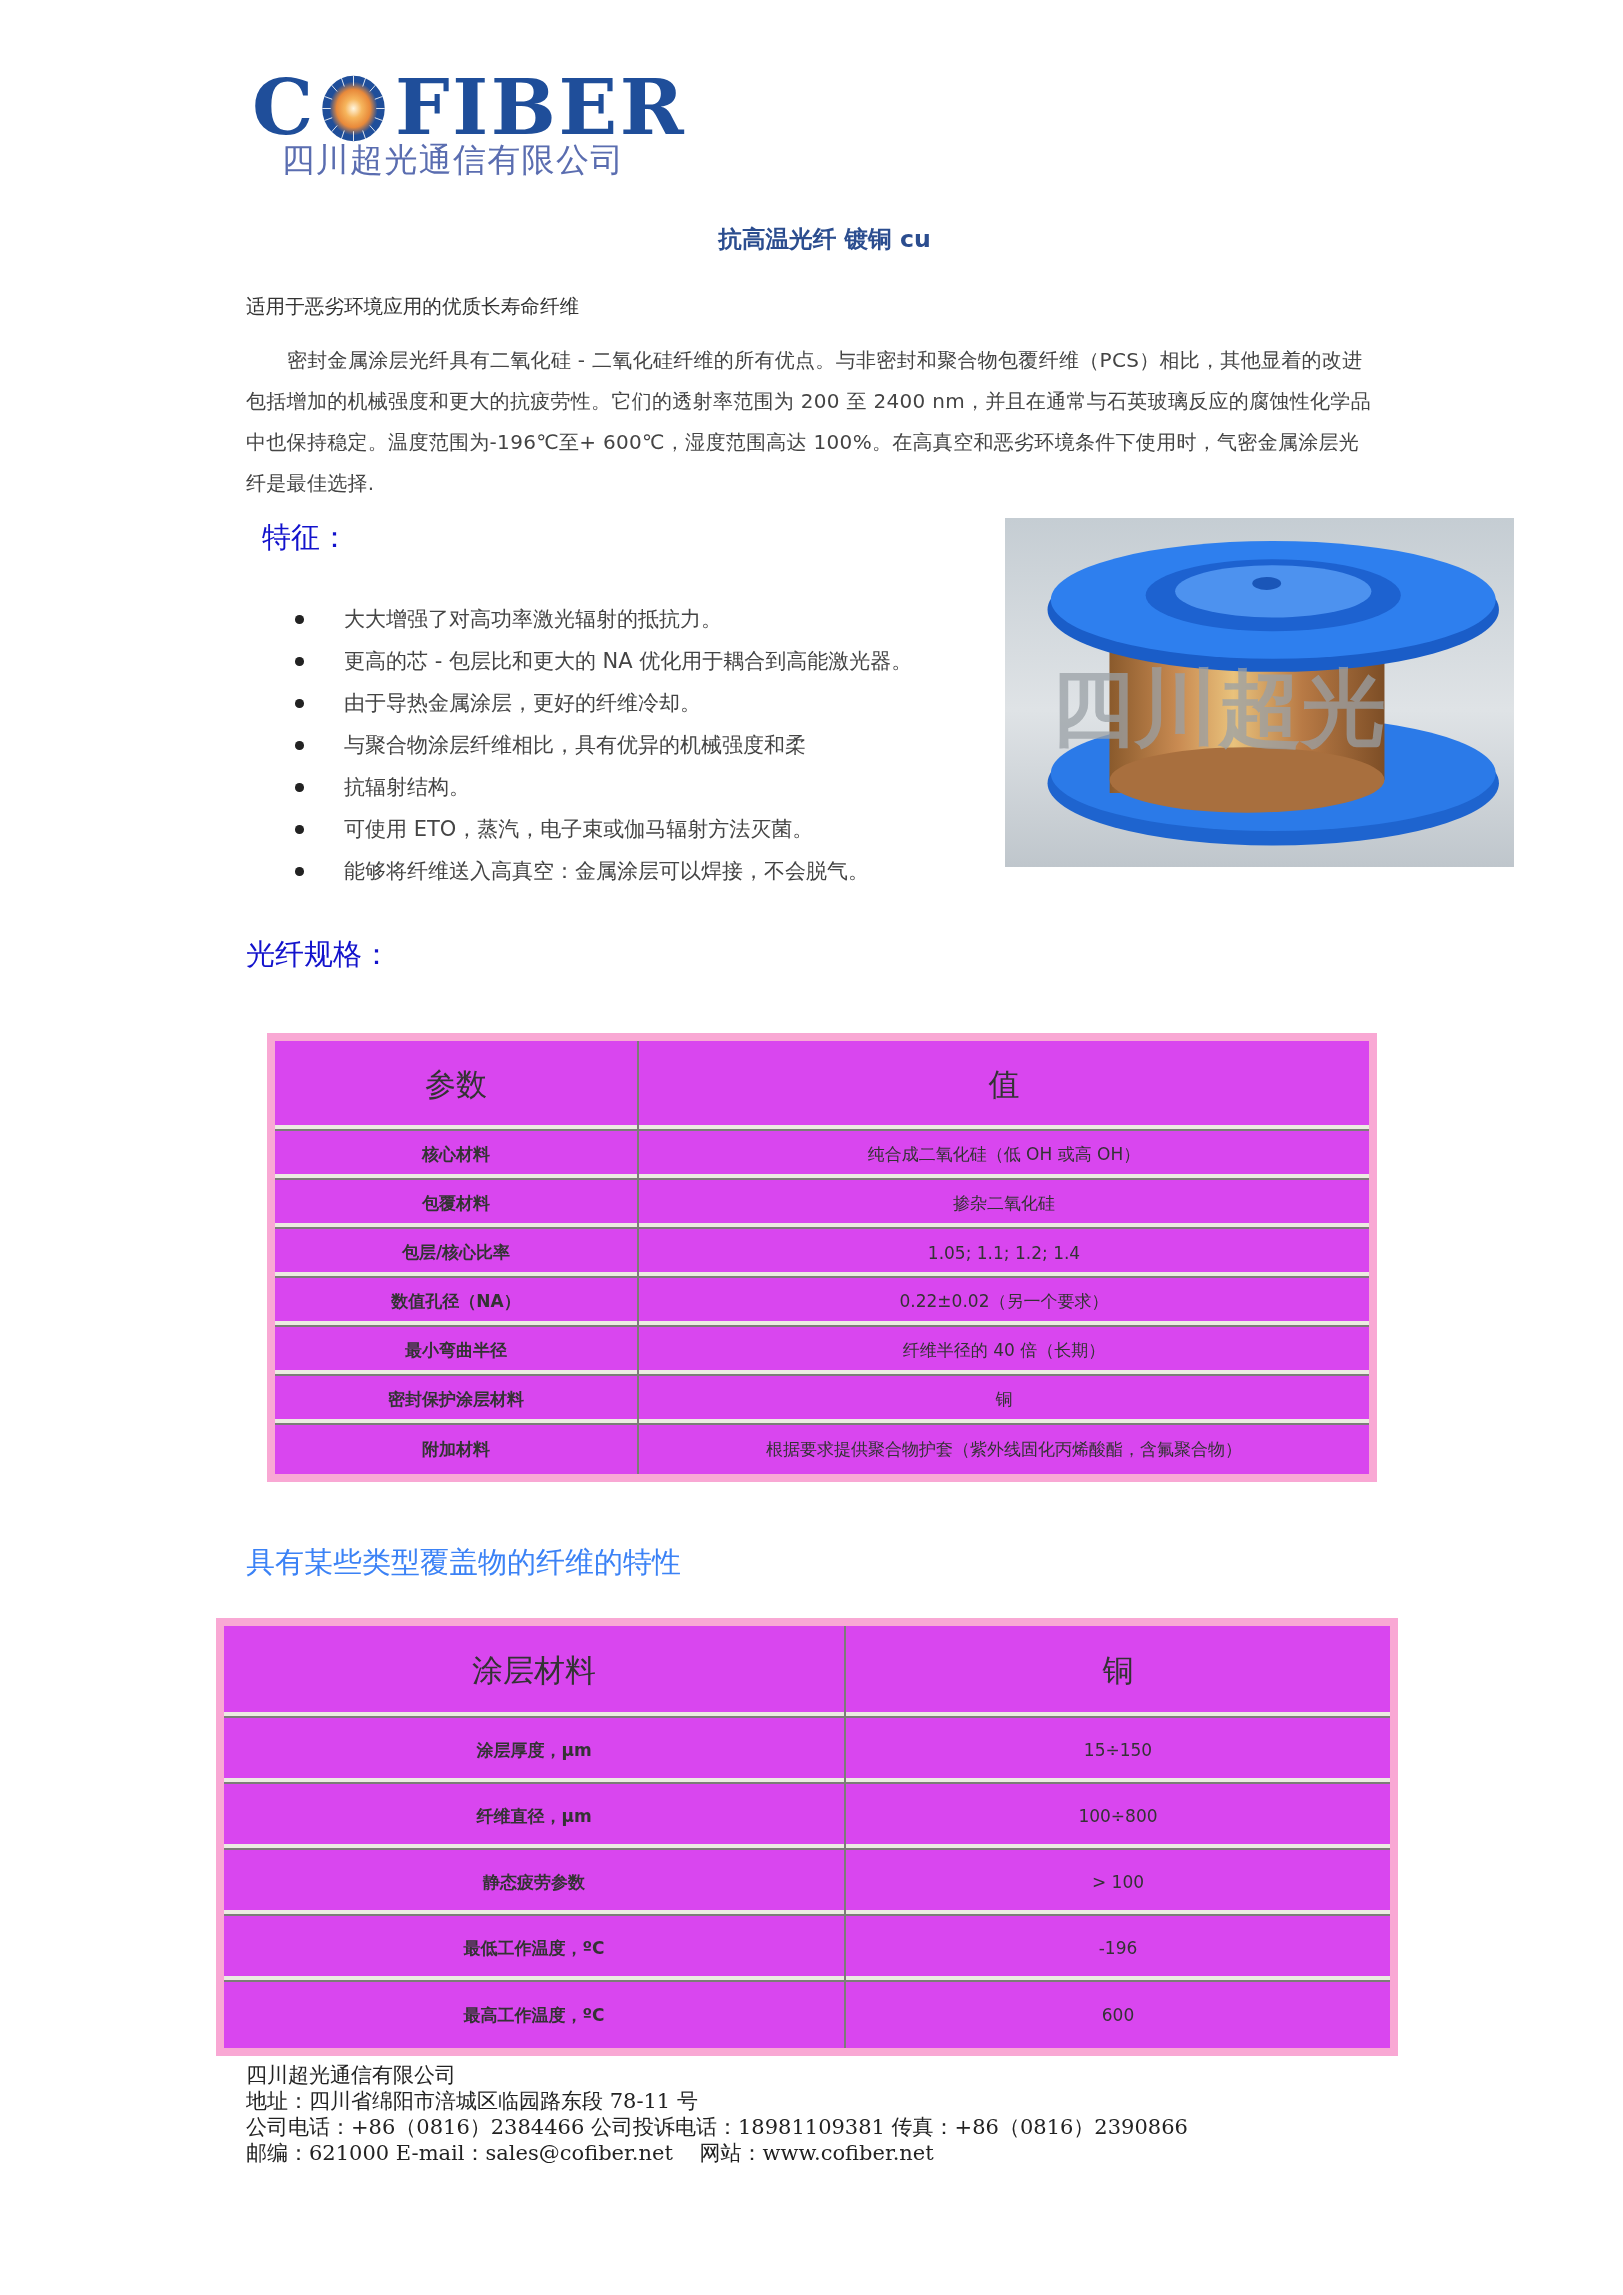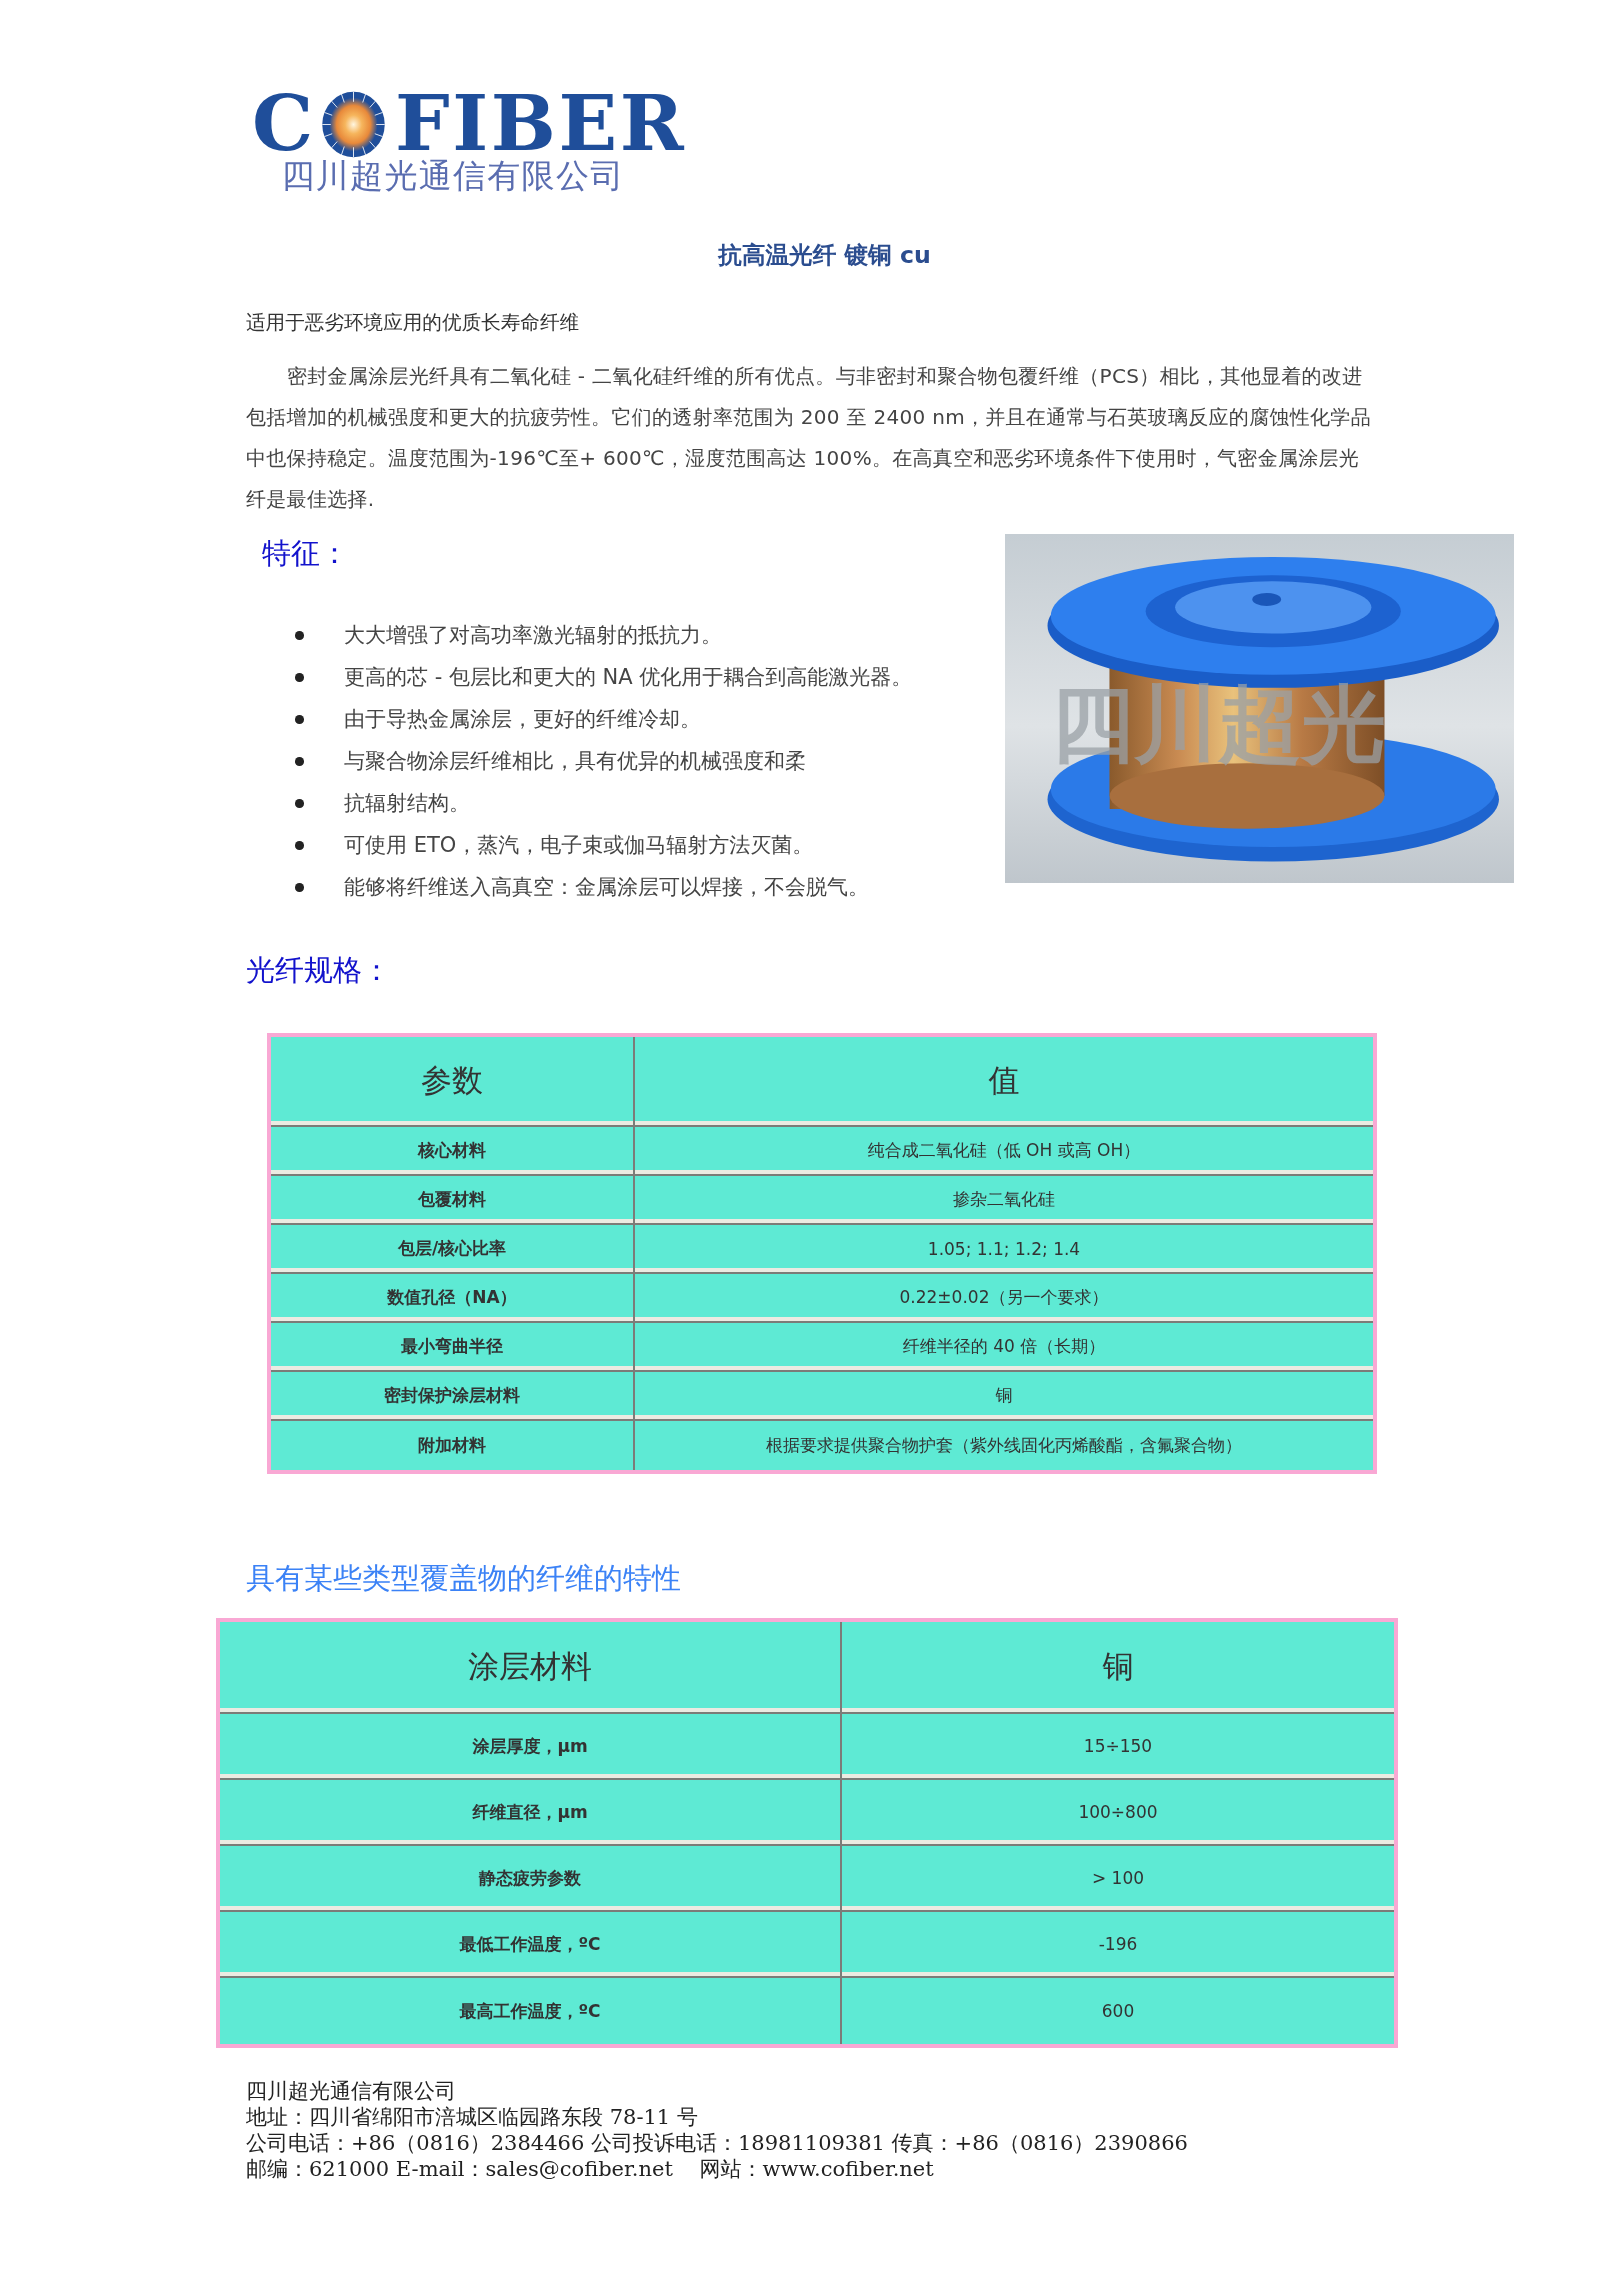--- a/index.html
+++ b/index.html
@@ -1,19 +1,19 @@
 <!DOCTYPE html>
 <html style="font-size:10.5px"><head>
   <meta charset="utf-8">
   <style>
     * { margin: 0; padding: 0; box-sizing: border-box; }
     html, body { width: 1623px; height: 2295px; background: #ffffff; }
     body { position: relative; overflow: hidden; font-family: "DejaVu Sans", "Liberation Sans", sans-serif; color: #333333; }
 
-    .abs { position: absolute; margin-top: 16px; }
+    .abs { position: absolute; }
 
     
     .logo { left: 252px; top: 69px; width: 497px; height: 111px; }
     .logo-word { position: absolute; left: 0; top: 0; font-family: "DejaVu Serif", "Liberation Serif", serif; font-weight: bold; font-size: 77px; letter-spacing: 2.6px; color: #1f4e9a; line-height: 1; white-space: nowrap; }
     .logo-word .o-slot { display: inline-block; width: 79px; height: 65px; vertical-align: -3.9px; position: relative; }
     .logo-sun { position: absolute; left: 2.6px; top: 0px; width: 71px; height: 71px; }
     .logo-cn { position: absolute; left: 29.5px; top: 69px; font-family: "DejaVu Sans", sans-serif; font-size: 33px; color: #5a6db0; letter-spacing: 1.3px; white-space: nowrap; }
 
     .doc-title { left: 0; width: 100%; top: 223px; text-align: center; font-size: 23.6px; font-weight: bold; color: #2b4d8f; }
     .doc-title span { position: relative; left: 13px; }
@@ -27,21 +27,21 @@
     .features-list { left: 295px; top: 602px; list-style: none; }
     .features-list li { position: relative; font-size: 21px; color: #444; height: 42px; line-height: 34px; padding-left: 49px; white-space: nowrap; }
     .features-list li .bullet { position: absolute; left: 0; top: 13px; width: 8.5px; height: 8.5px; background: #222; border-radius: 50%; }
 
     .photo { left: 1005px; top: 518px; width: 509px; height: 349px; overflow: hidden; background: linear-gradient(180deg,#cfd6dc 0%,#dde2e6 60%,#c9cfd4 100%); font-weight: bold; }
     .photo svg { width: 100%; height: 100%; display: block; }
 
     .spec-heading { left: 246px; top: 935px; font-size: 29px; color: #1212cc; }
 
     
-    table.spec { position: absolute; border-collapse: separate; border-spacing: 0; border: 4px solid #f9a8d4; background: #5eead4; }
+    table.spec { position: absolute; border-collapse: separate; border-spacing: 0; border: 8px solid #f9a8d4; background: #d946ef; }
     table.spec td { border-bottom: 2.6px solid #7c7c78; box-shadow: inset 0 -3.9px 0 #ecebe2; text-align: center; vertical-align: middle; color: #333; }
     table.spec tr:last-child td { border-bottom: none; box-shadow: none; margin-left: 19px; }
     table.spec td.col1 { border-right: 2.6px solid #7c7c78; }
     table.spec tr.hdr td { font-size: 31px; }
     table.spec tr.row td { font-size: 17px; }
 
     .t1 { left: 267px; top: 1033px; width: 1110px; }
     .t1 td.col1 { width: 364px; }
     .t1 tr.hdr td { height: 90px; }
     .t1 tr.row td { height: 49px; }

